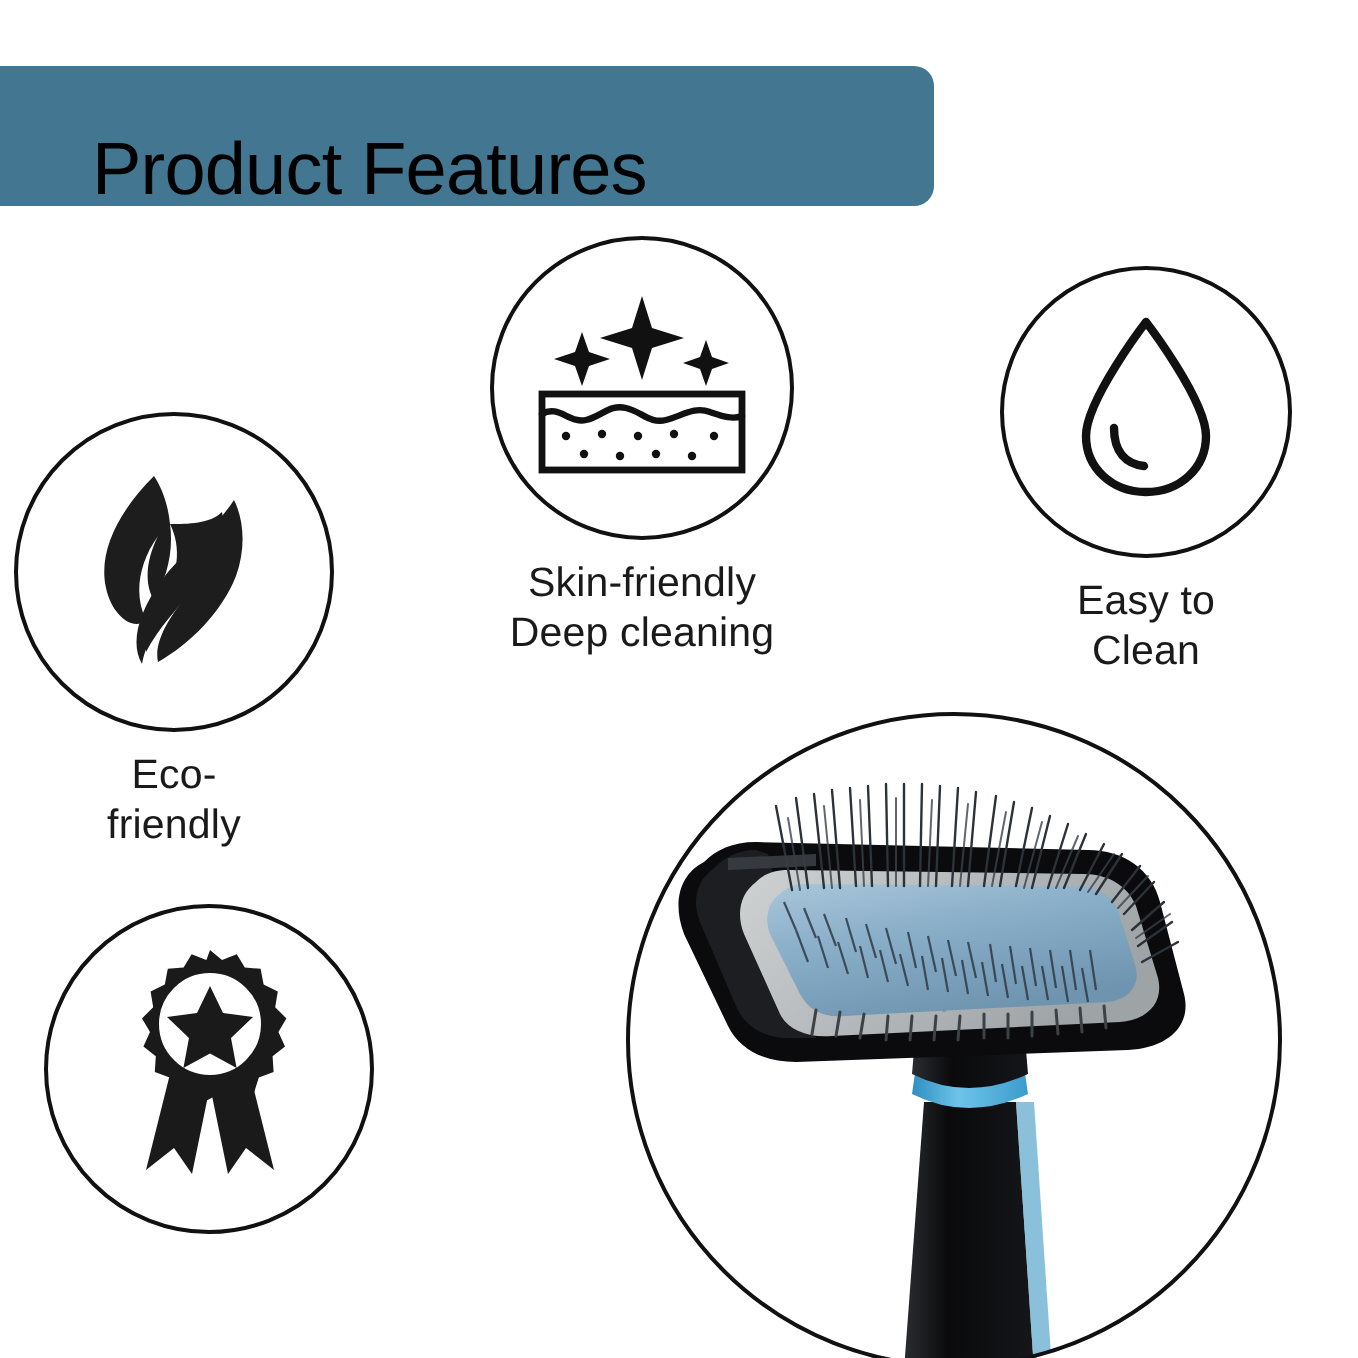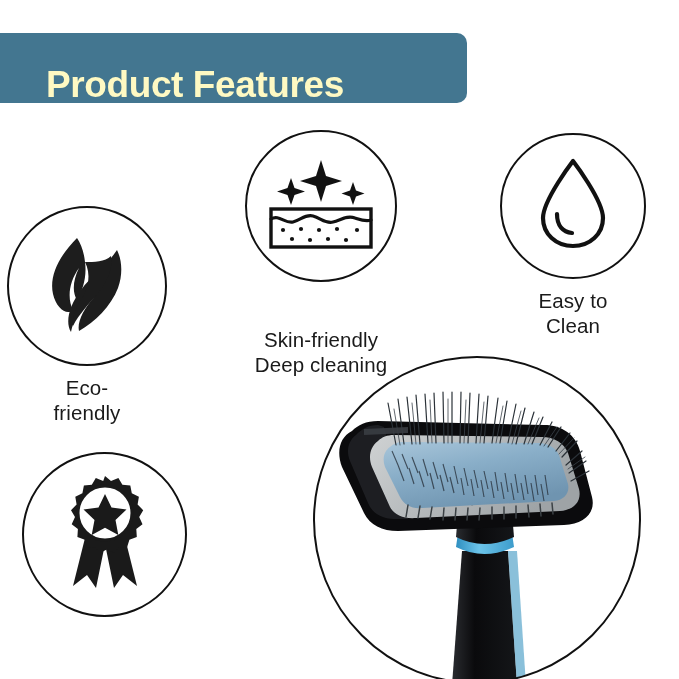--- a/index.html
+++ b/index.html
@@ -15,23 +15,23 @@
   
   .banner{
     position:absolute;left:-14px;top:33px;
     width:481px;height:70px;
     background:#437690;
     border-radius:10px;
     display:flex;align-items:center;
   }
   .banner-title{
     margin-left:60px;
-    color:#fef9c3;
+    color:#000000;
     font-size:37px;
-    font-weight:bold;
+    font-weight:normal;
     letter-spacing:-0.4px;
     line-height:1;
     white-space:nowrap;
     margin-top:32px;
   }
 
   
   .feature{position:absolute;display:flex;flex-direction:column;align-items:center;}
   .circle{
     border:2.5px solid #111111;
@@ -46,21 +46,21 @@
     color:#1a1a1a;
     font-size:20.5px;
     line-height:1.23;
     letter-spacing:0.1px;
     white-space:pre-line;
     font-weight:400;
   }
 
   #feat-eco{left:7px;top:206px;}
   #feat-eco .circle{width:160px;height:160px;}
-  #feat-skin{left:245px;top:130px;gap:36px;}
+  #feat-skin{left:245px;top:118px;}
   #feat-skin .circle{width:152px;height:152px;}
   #feat-easy{left:500px;top:133px;}
   #feat-easy .circle{width:146px;height:146px;}
   #feat-premium{left:22px;top:452px;}
   #feat-premium .circle{width:165px;height:165px;}
   #feat-premium .label{font-size:20px;}
 
   
   .product-wrap{
     position:absolute;left:312px;top:355px;

